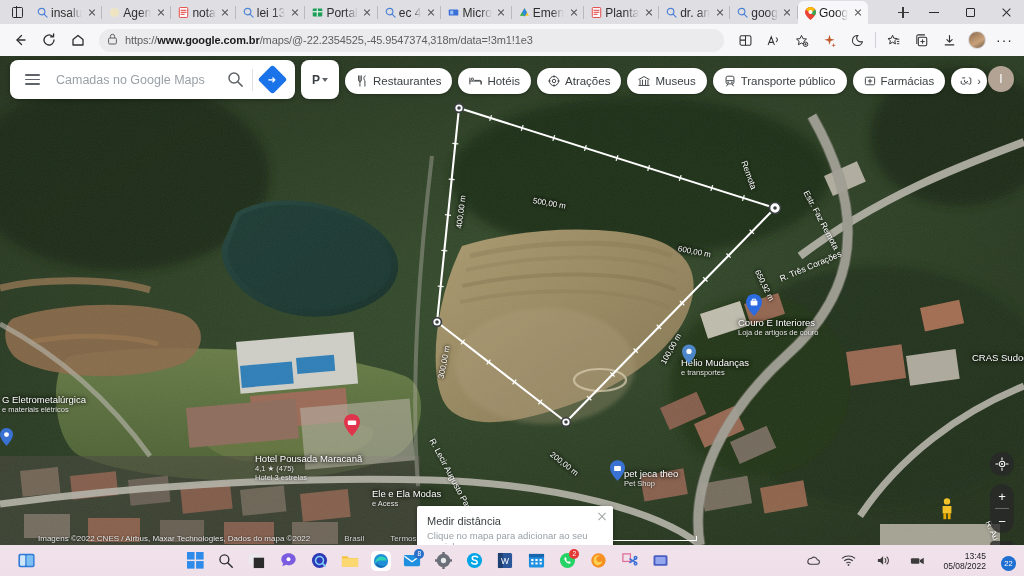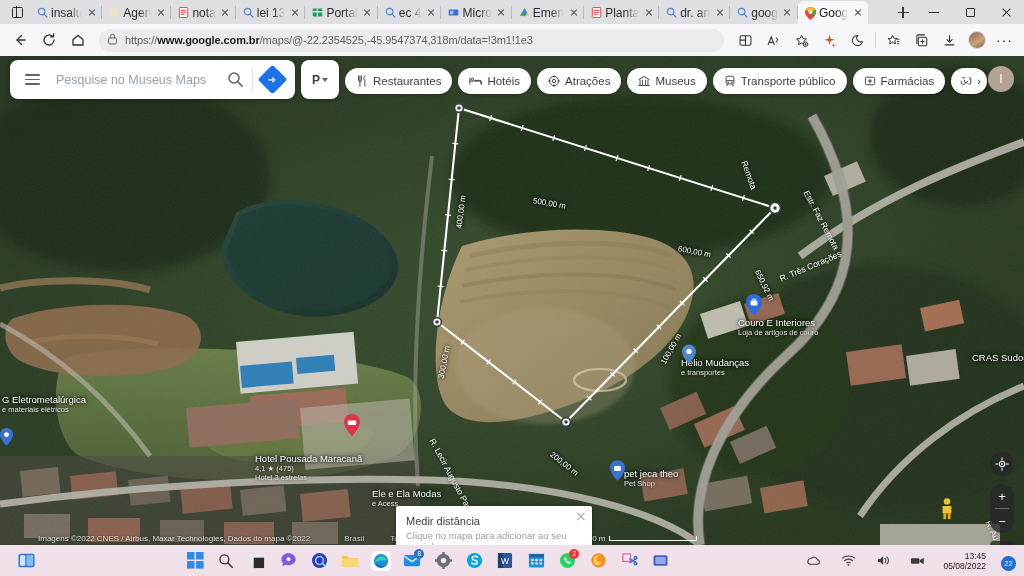--- a/index.html
+++ b/index.html
@@ -133,21 +133,21 @@
      gap:2.6px; align-content:center; justify-content:center; margin-left:8px;}
   .apps-grid i{ width:4px;height:4px;background:#fff;border-radius:1px; display:block;}
   .avatar-g { width:26px;height:26px;border-radius:50%;background:#b3a395;color:#fff;display:flex;align-items:center;justify-content:center;
      font-size:12px; margin-left:8px; }
 
   
   .measure-svg { position:absolute; left:0; top:0; width:1024px; height:489px; pointer-events:none; z-index:20;}
 
   
   .infocard {
-    position:absolute; left:396px; top:450px; width:196px; background:#fff; border-radius:2px;
+    position:absolute; left:417px; top:450px; width:196px; background:#fff; border-radius:2px;
     box-shadow:0 1px 4px rgba(0,0,0,.4); padding:9px 10px 9px 10px; z-index:35;
   }
   .infocard .title { font-size:11px; color:#3c4043; margin-bottom:3px; }
   .infocard .sub { font-size:9.5px; color:#9aa0a6; margin-bottom:7px; }
   .infocard .close {
     position:absolute; right:5px; top:4px; width:12px;height:12px; opacity:.6;
   }
   .infocard .close:before,.infocard .close:after{
     content:""; position:absolute; left:1px; top:5.5px; width:10px; height:1px; background:#5f6368;
   }
@@ -694,21 +694,21 @@
         <div style="position: absolute; font-size: 8px; color: rgb(255, 255, 255); white-space: nowrap; text-shadow: rgba(0, 0, 0, 0.95) 0px 0px 3px, rgba(0, 0, 0, 0.8) 0px 0px 4px; transform-origin: left center; left: 663px; top: 303px; transform: rotate(-61deg);">100,00 m</div>
       </div>
 
     <div class="gm-search-wrap">
       <div class="gm-search">
         <div class="hamburger">
             <i></i>
             <i></i>
             <i></i>
           </div>
-        <div class="gm-input">Pesquise no Museus Maps</div>
+        <div class="gm-input">Camadas no Google Maps</div>
         <div class="gm-search-icon">
           <svg width="17" height="17" viewBox="0 0 18 18">
               <circle cx="7.4" cy="7.4" r="5.3" fill="none" stroke="#5f6368" stroke-width="1.6"></circle>
               <path d="M11.4 11.4 16 16" stroke="#5f6368" stroke-width="1.6" stroke-linecap="round"></path>
             </svg>
         </div>
         <div class="gm-divider"></div>
         <div class="gm-dir">
           <span class="dirbtn-sq">
               <span>➜</span>

